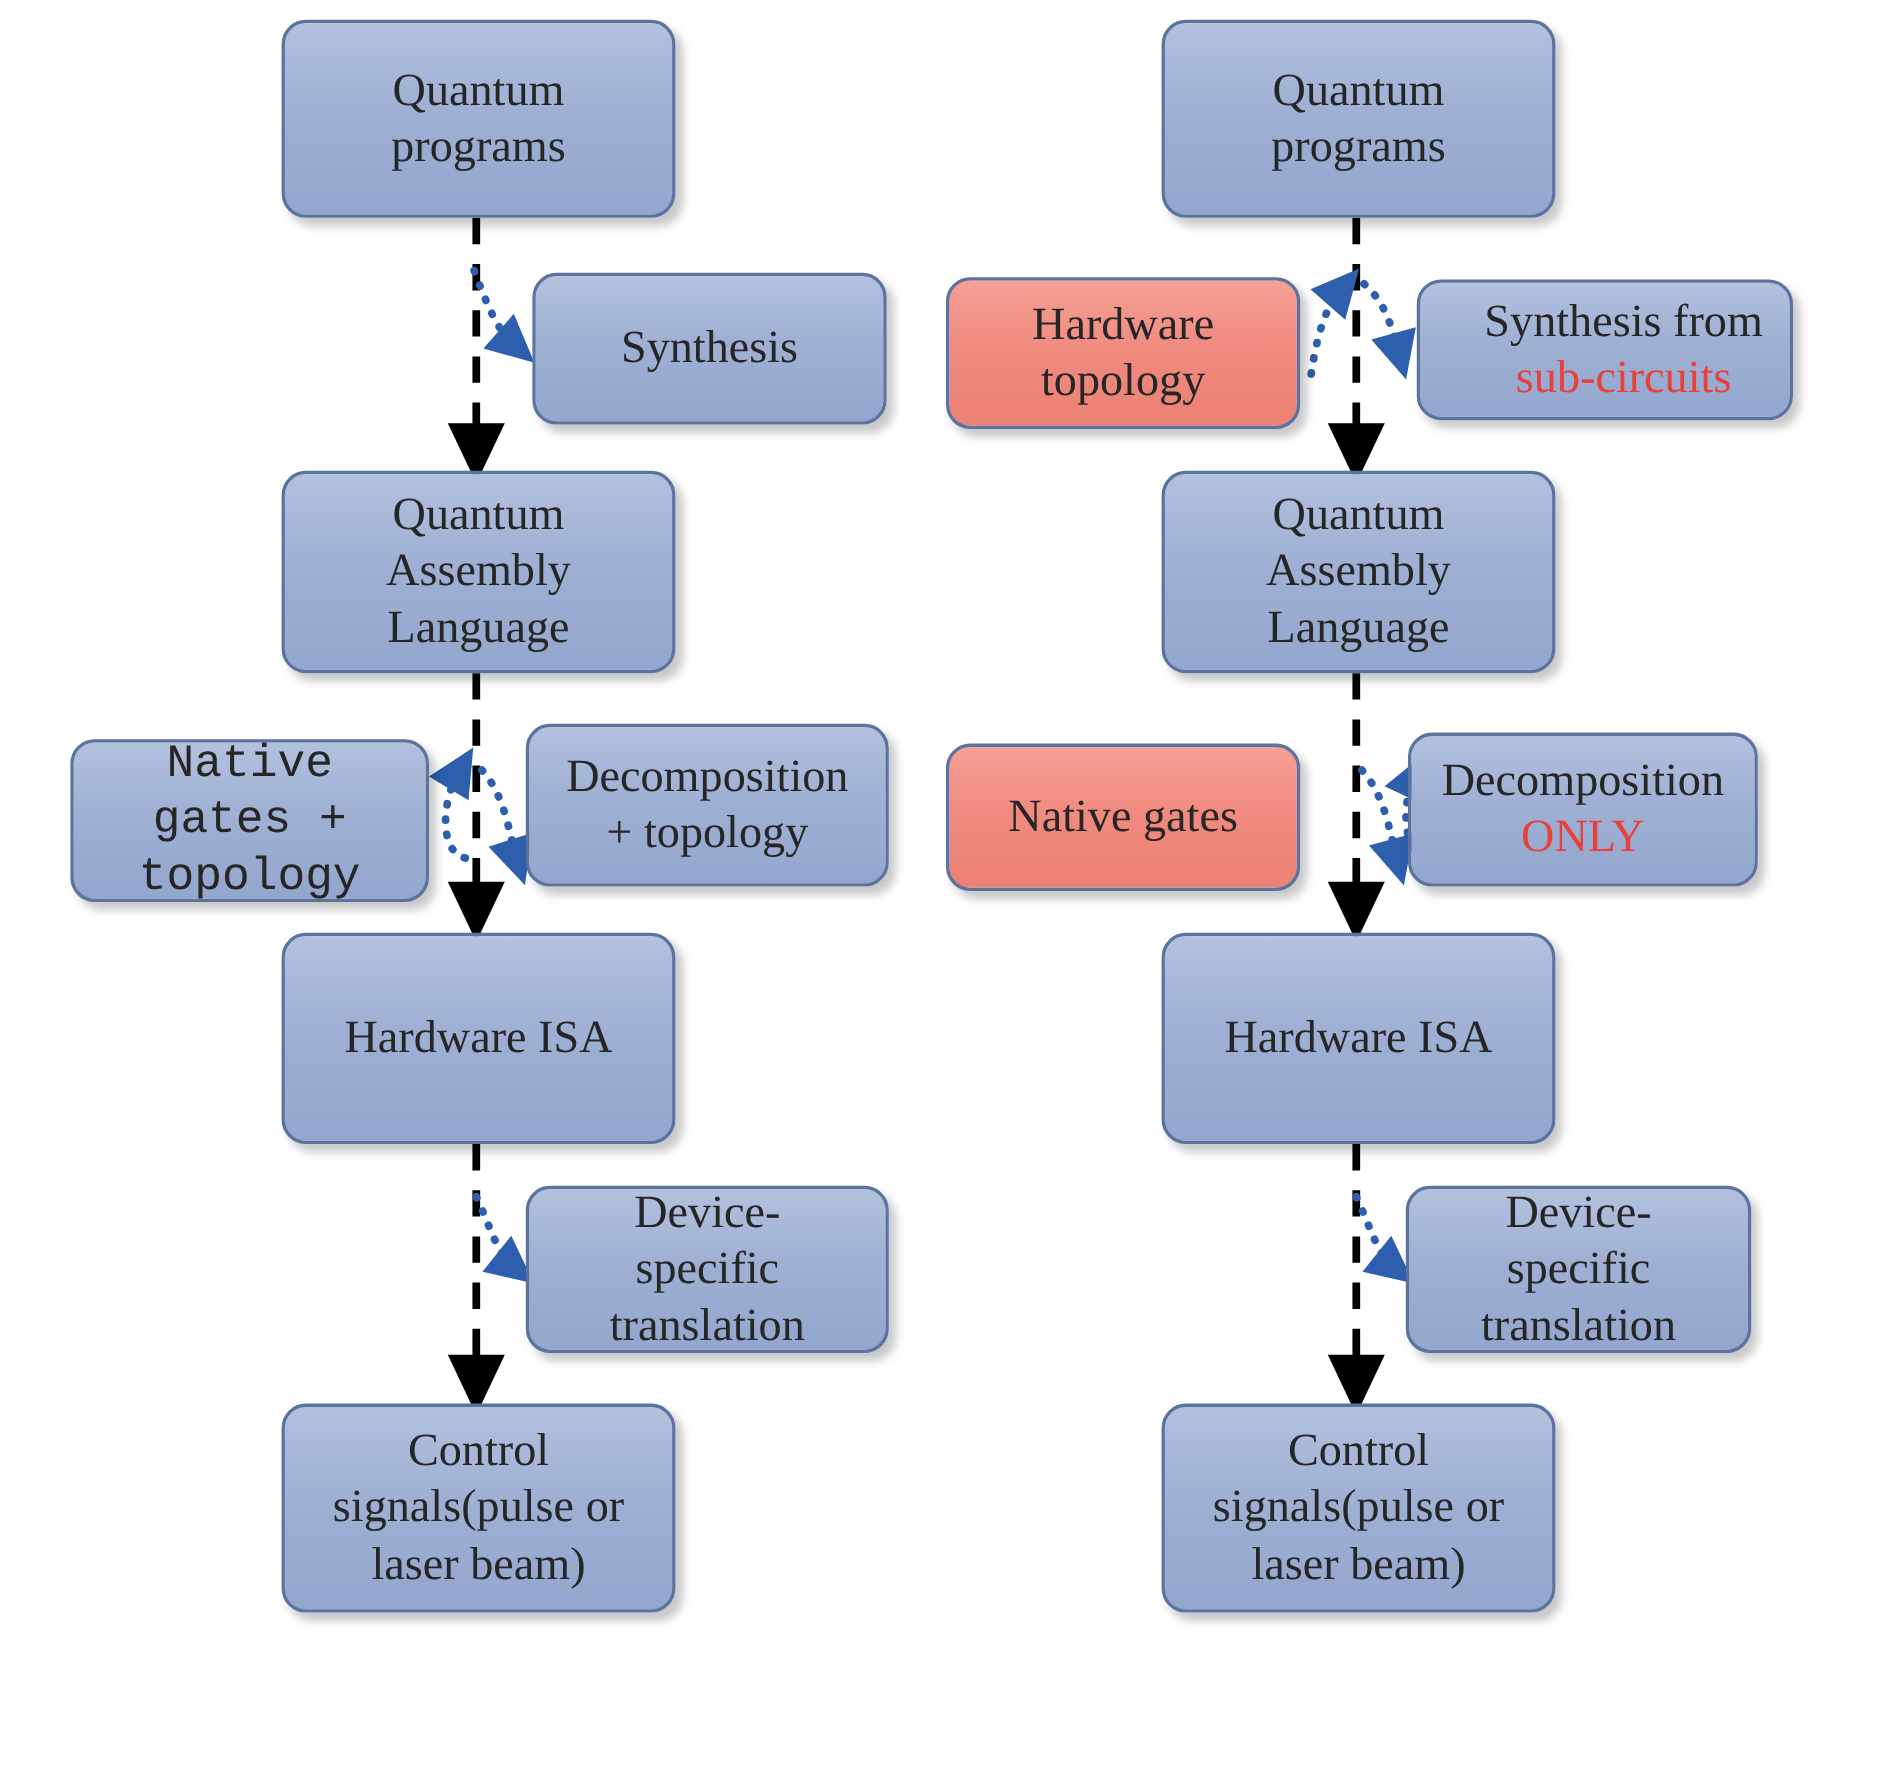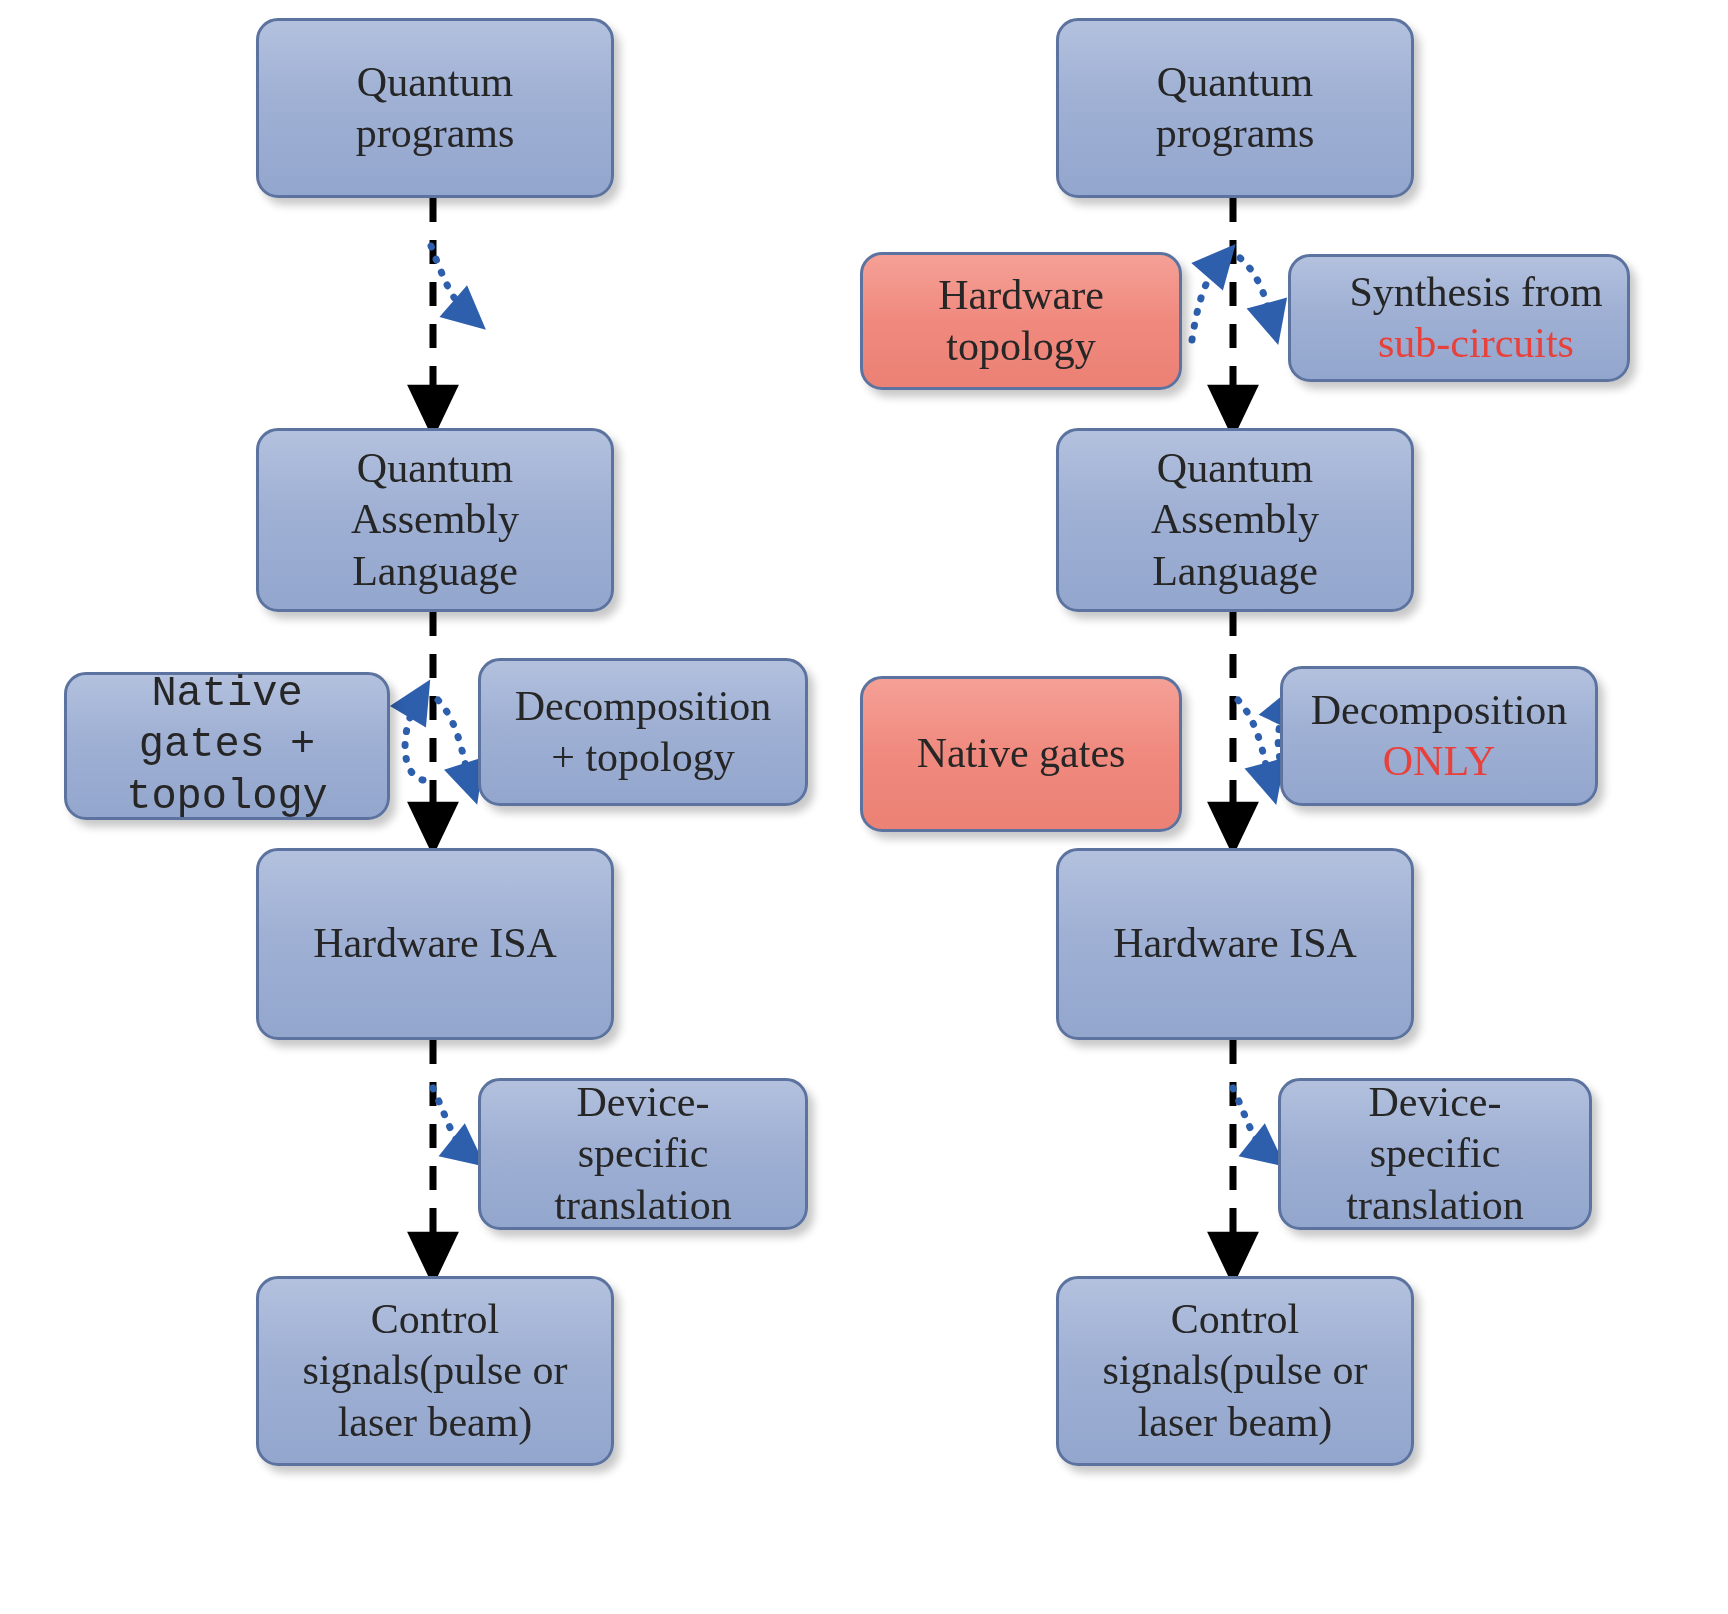--- a/index.html
+++ b/index.html
@@ -111,20 +111,23 @@
     </g>
     <g>
       <path d="M1185,1088 C1199,1118 1204,1140 1219,1152" stroke="#2e5fad" stroke-width="7" stroke-dasharray="1,13" stroke-linecap="round" fill="none" marker-end="url(#bluArrowUp)"></path>
     </g>
   </svg>
 
   <div class="node blue" style="left:208px;top:18px;width:358px;height:180px;">
     <span class="txt"><span>Quantum</span><br><span>programs</span></span>
   </div>
 
+  <div class="node blue" style="left:436px;top:248px;width:322px;height:138px;">
+    <span class="txt">Synthesis</span>
+  </div>
 
   <div class="node blue" style="left:208px;top:428px;width:358px;height:184px;">
     <span class="txt"><span>Quantum</span><br><span>Assembly</span><br><span>Language</span></span>
   </div>
 
   <div class="node blue" style="left:16px;top:672px;width:326px;height:148px;font-family:Liberation Mono, monospace;">
     <span class="txt"><span>Native gates +</span><br><span>topology</span></span>
   </div>
 
   <div class="node blue" style="left:430px;top:658px;width:330px;height:148px;">
@@ -152,21 +155,21 @@
   </div>
 
   <div class="node blue" style="left:1240px;top:254px;width:342px;height:128px;padding-left:44px;">
     <span class="txt"><span>Synthesis from</span><br><span class="hi">sub-circuits</span></span>
   </div>
 
   <div class="node blue" style="left:1008px;top:428px;width:358px;height:184px;">
     <span class="txt"><span>Quantum</span><br><span>Assembly</span><br><span>Language</span></span>
   </div>
 
-  <div class="node red" style="left:812px;top:676px;width:322px;height:156px;">
+  <div class="node red" style="left:812px;top:676px;width:322px;height:134px;">
     <span class="txt">Native gates</span>
   </div>
 
   <div class="node blue" style="left:1232px;top:666px;width:318px;height:140px;">
     <span class="txt"><span>Decomposition</span><br><span class="hi">ONLY</span></span>
   </div>
 
   <div class="node blue" style="left:1008px;top:848px;width:358px;height:192px;">
     <span class="txt">Hardware ISA</span>
   </div>

